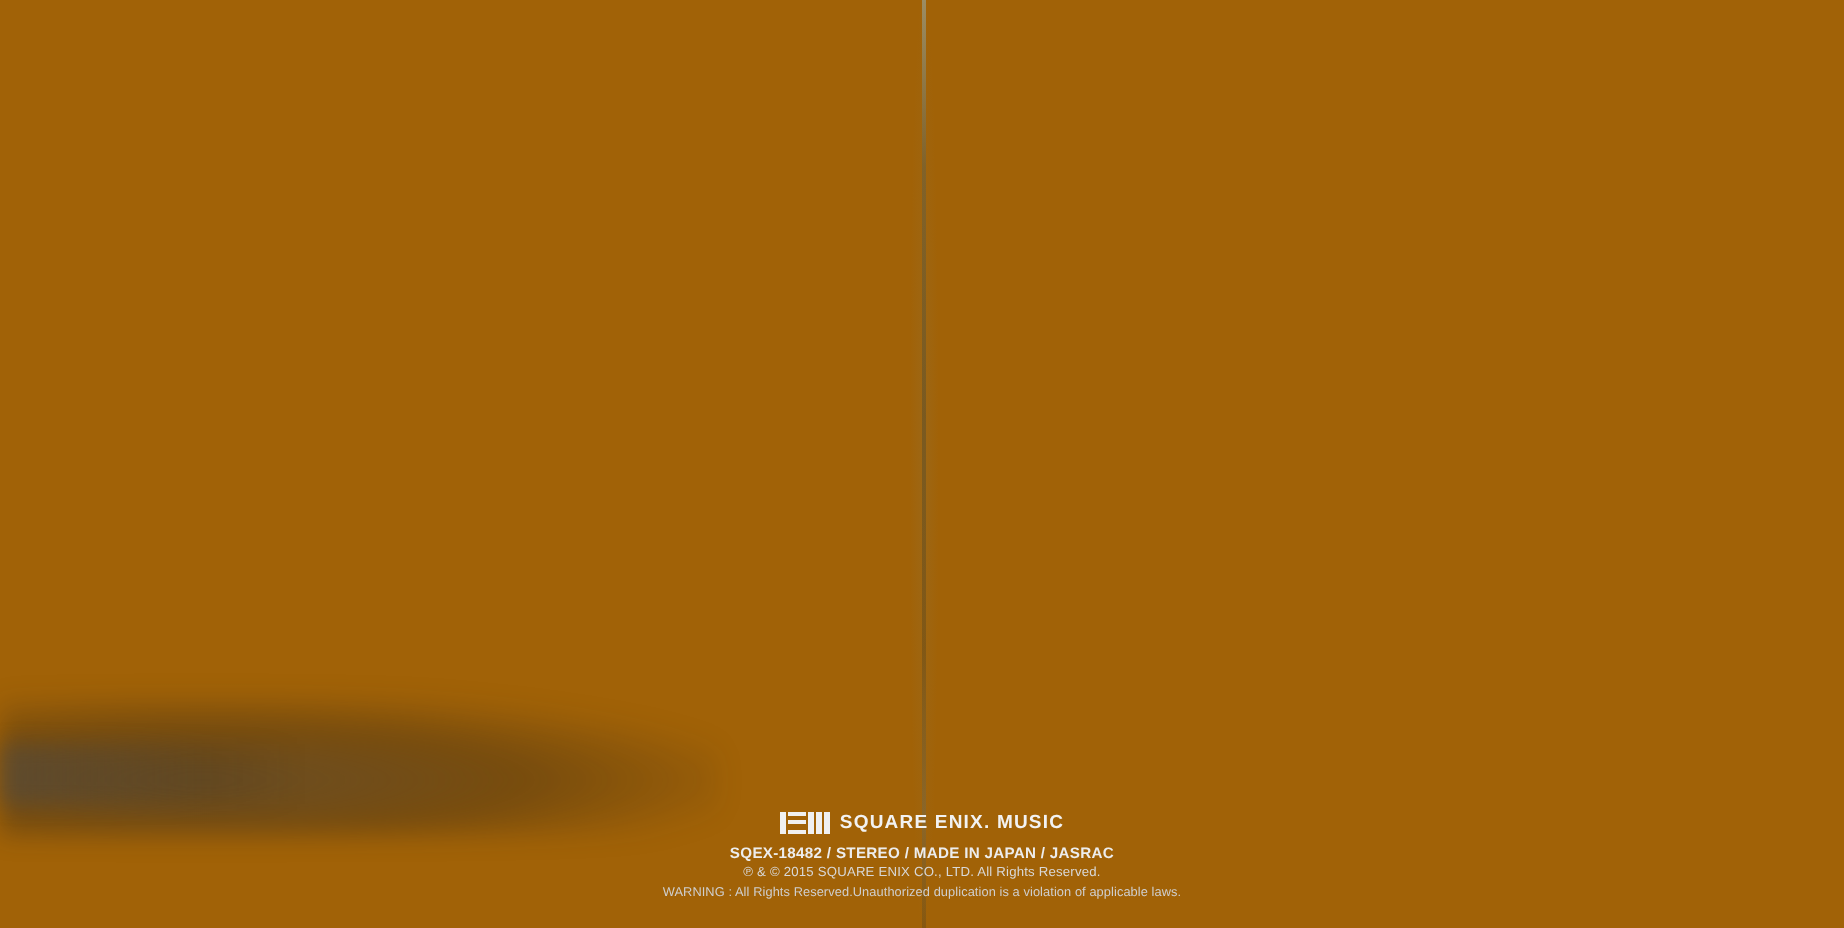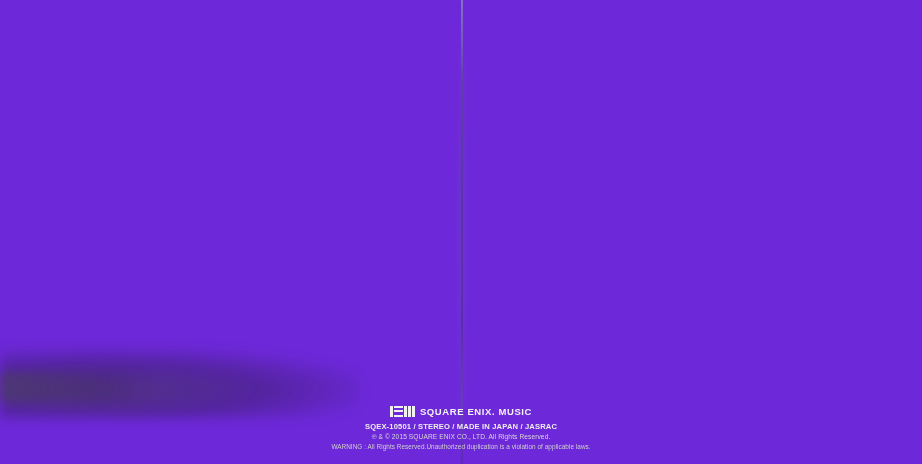--- a/index.html
+++ b/index.html
@@ -10,21 +10,21 @@
   body {
     width: 922px;
     height: 464px;
     overflow: hidden;
     font-family: "Liberation Sans", sans-serif;
   }
   .scan {
     position: relative;
     width: 922px;
     height: 464px;
-    background: #6d28d9;
+    background: #a16207;
     overflow: hidden;
   }
   
   .seam {
     position: absolute;
     top: 0;
     bottom: 0;
     left: 461px;
     width: 2px;
     background: linear-gradient(to bottom,
@@ -165,20 +165,20 @@
             <i></i>
             <i></i>
           </span>
         <span class="bar b2"></span>
         <span class="bar b3"></span>
         <span class="bar b4"></span>
       </span>
       <span class="logo-text">SQUARE ENIX. MUSIC</span>
     </div>
 
-    <div class="line-catalog">SQEX-10501 / STEREO / MADE IN JAPAN / JASRAC</div>
+    <div class="line-catalog">SQEX-18482 / STEREO / MADE IN JAPAN / JASRAC</div>
 
     <div class="line-copyright">℗ &amp; © 2015 SQUARE ENIX CO., LTD. All Rights Reserved.</div>
 
     <div class="line-warning">WARNING : All Rights Reserved.Unauthorized duplication is a violation of applicable laws.</div>
 
   </div>
 </div>
 
 </body></html>

